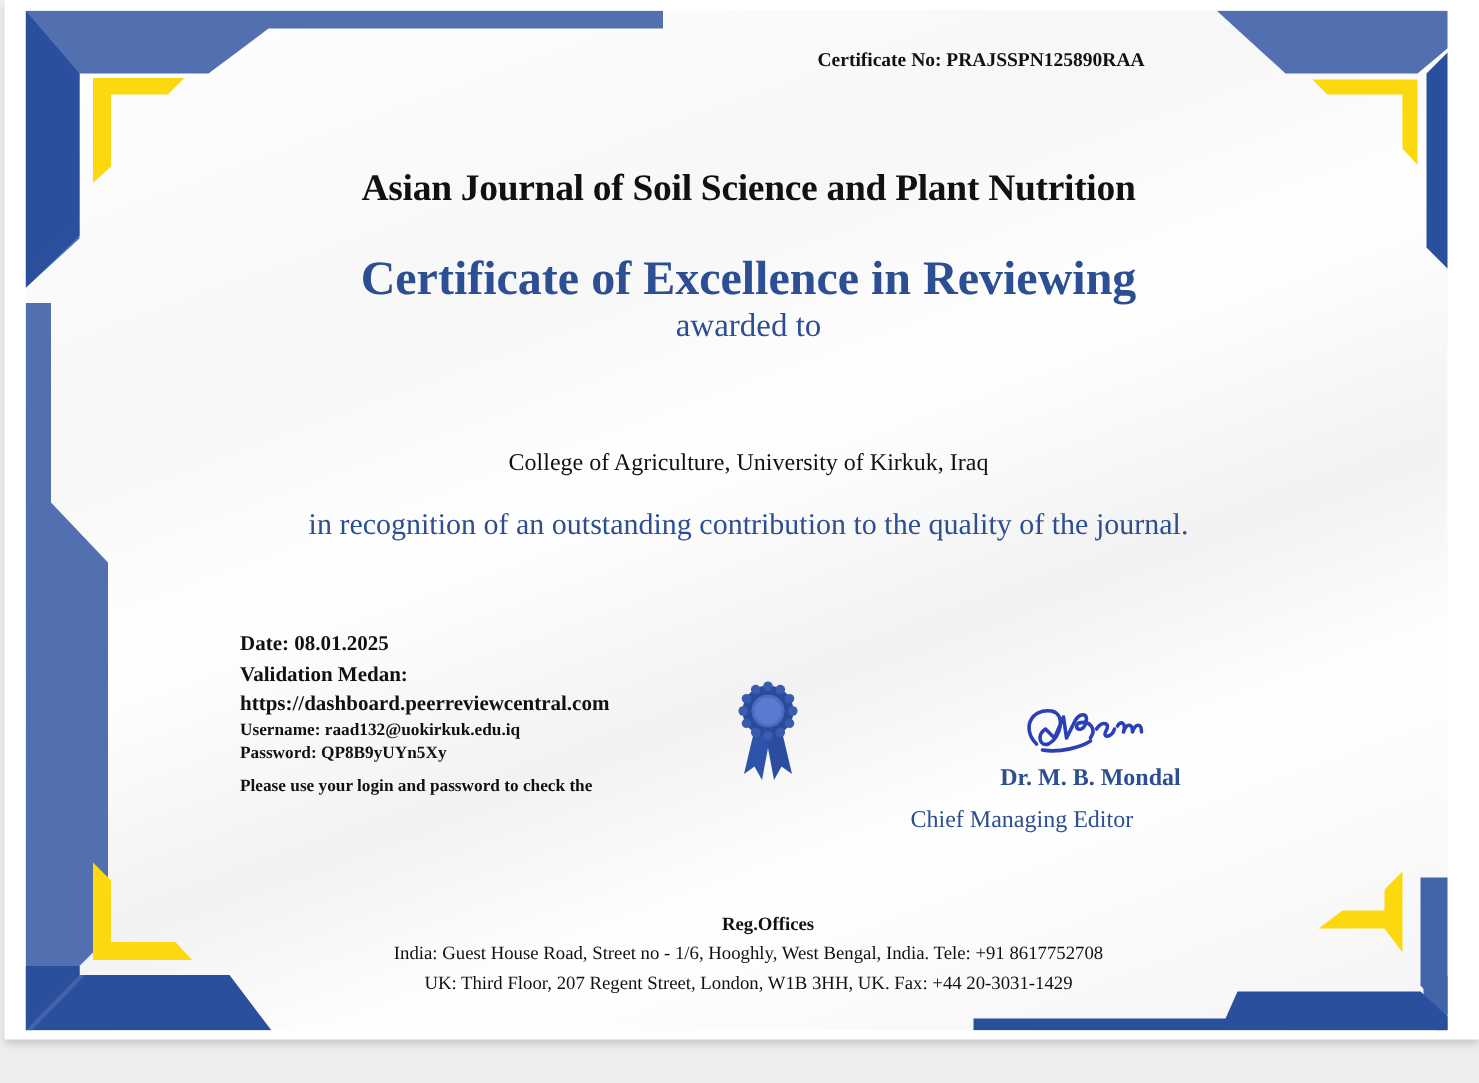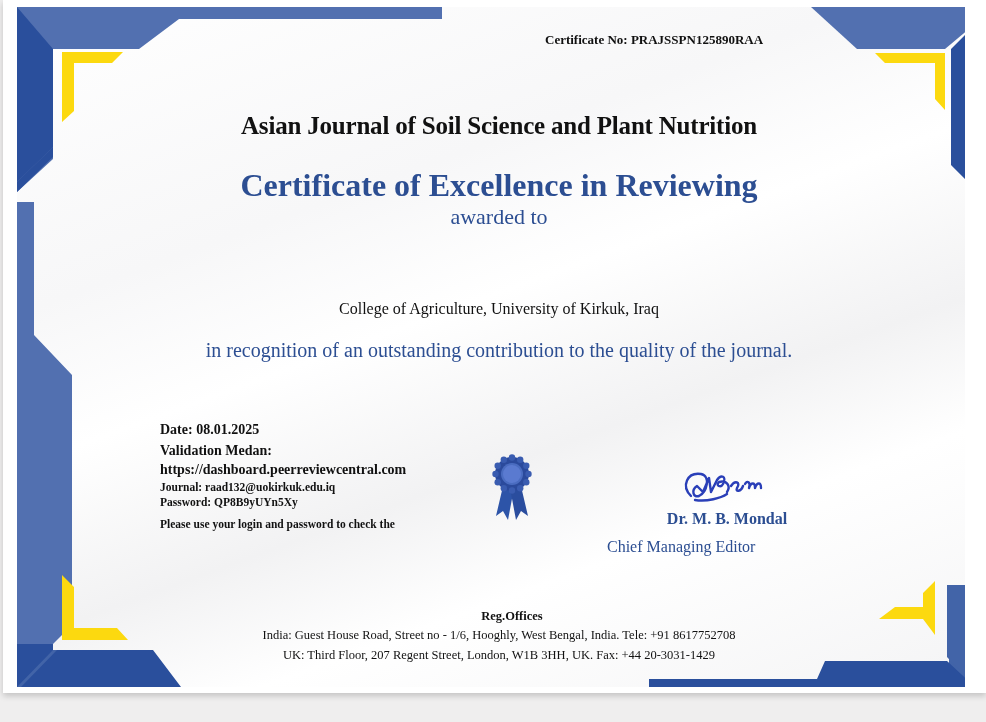--- a/index.html
+++ b/index.html
@@ -92,21 +92,21 @@
     <div class="txt journal">Asian Journal of Soil Science and Plant Nutrition</div>
     <div class="txt cert-title">Certificate of Excellence in Reviewing</div>
     <div class="txt awarded">awarded to</div>
     <div class="txt affil">College of Agriculture, University of Kirkuk, Iraq</div>
     <div class="txt recog">in recognition of an outstanding contribution to the quality of the journal.</div>
 
     <div class="left-block">
       <div class="l date">Date: 08.01.2025</div>
       <div class="l vlabel">Validation Medan:</div>
       <div class="l vlink">https://dashboard.peerreviewcentral.com</div>
-      <div class="l cred">Journal: raad132@uokirkuk.edu.iq</div>
+      <div class="l cred">Username: raad132@uokirkuk.edu.iq</div>
       <div class="l cred">Password: QP8B9yUYn5Xy</div>
       <div class="l note">Please use your login and password to check the</div>
     </div>
 
     <svg class="ribbon" viewBox="0 0 44 70">
       <polygon points="14,28 6,62 13,57 18,66 24,34" fill="#2d54a8"></polygon>
       <polygon points="30,28 38,62 31,57 26,66 20,34" fill="#2a4d9e"></polygon>
       <g fill="#2b4a9c">
         <circle cx="22" cy="20" r="17"></circle>
       </g>

